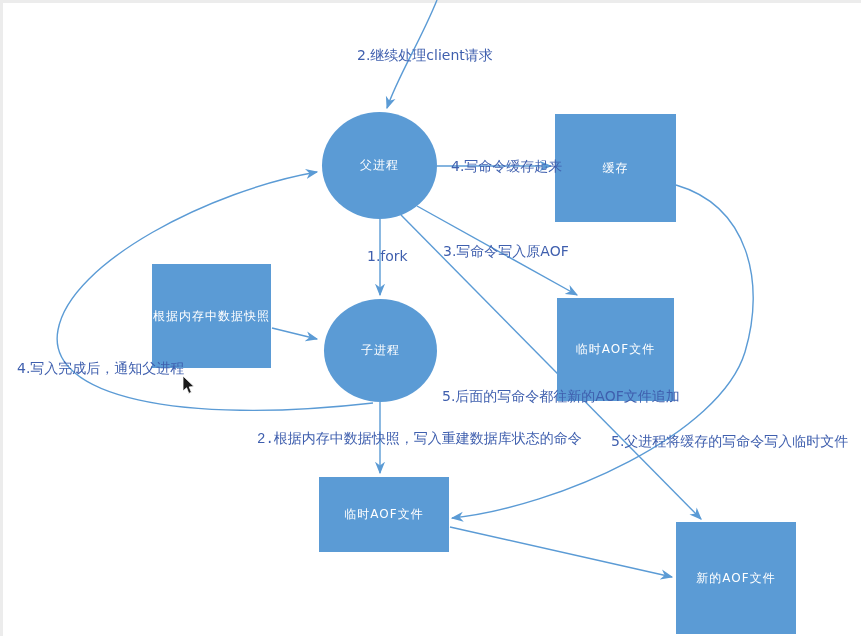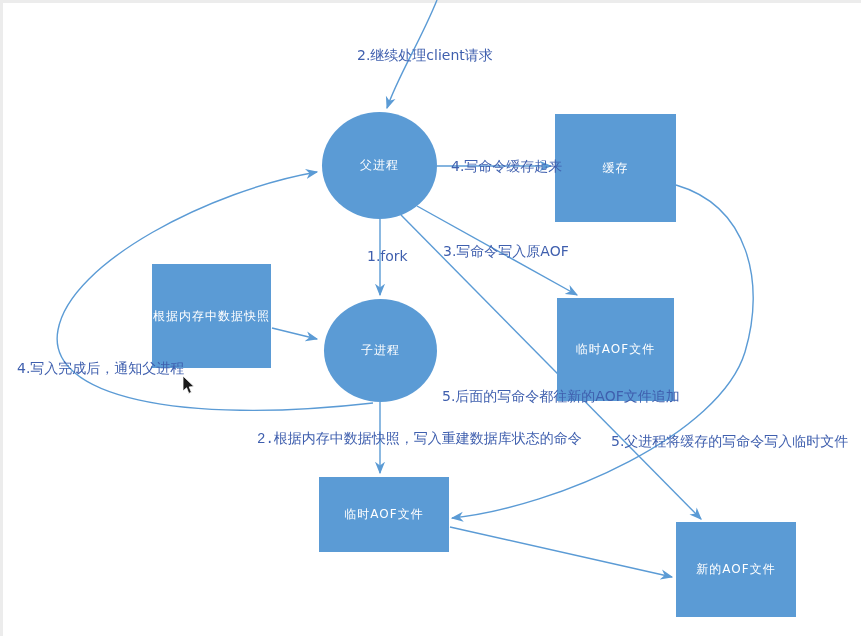--- a/index.html
+++ b/index.html
@@ -80,21 +80,21 @@
   </div>
 
   <div class="node rect" style="left:557px;top:298px;width:117px;height:103px;">
     <span>临时AOF文件</span>
   </div>
 
   <div class="node rect" style="left:319px;top:477px;width:130px;height:75px;">
     <span>临时AOF文件</span>
   </div>
 
-  <div class="node rect" style="left:676px;top:522px;width:120px;height:95px;">
+  <div class="node rect" style="left:676px;top:522px;width:120px;height:112px;">
     <span>新的AOF文件</span>
   </div>
 
   <div class="edge-label" style="left:357px;top:47px;">2.继续处理client请求</div>
 
   <div class="edge-label" style="left:451px;top:158px;">4.写命令缓存起来</div>
 
   <div class="edge-label" style="left:367px;top:248px;">1.fork</div>
 
   <div class="edge-label" style="left:443px;top:243px;">3.写命令写入原AOF</div>

